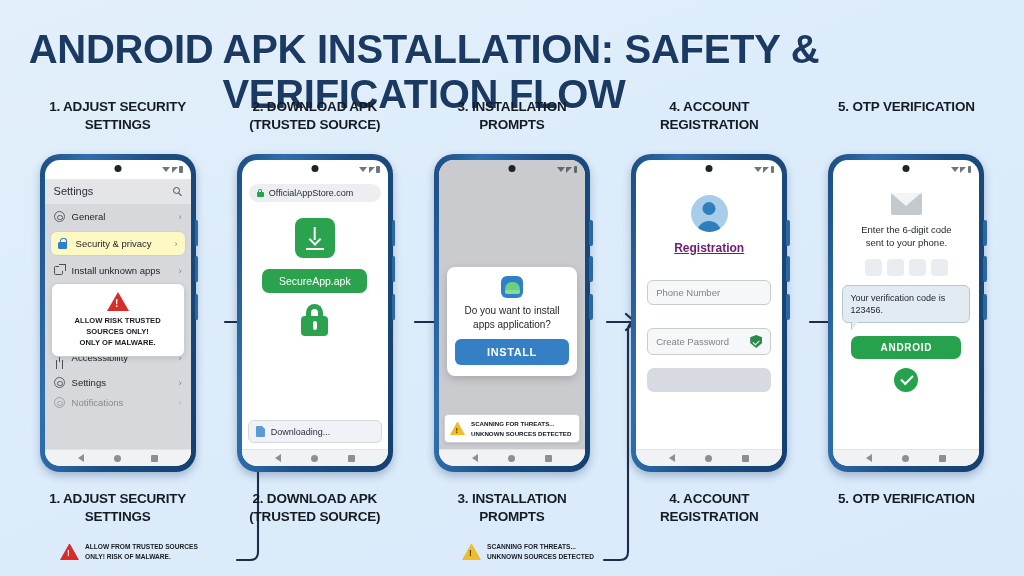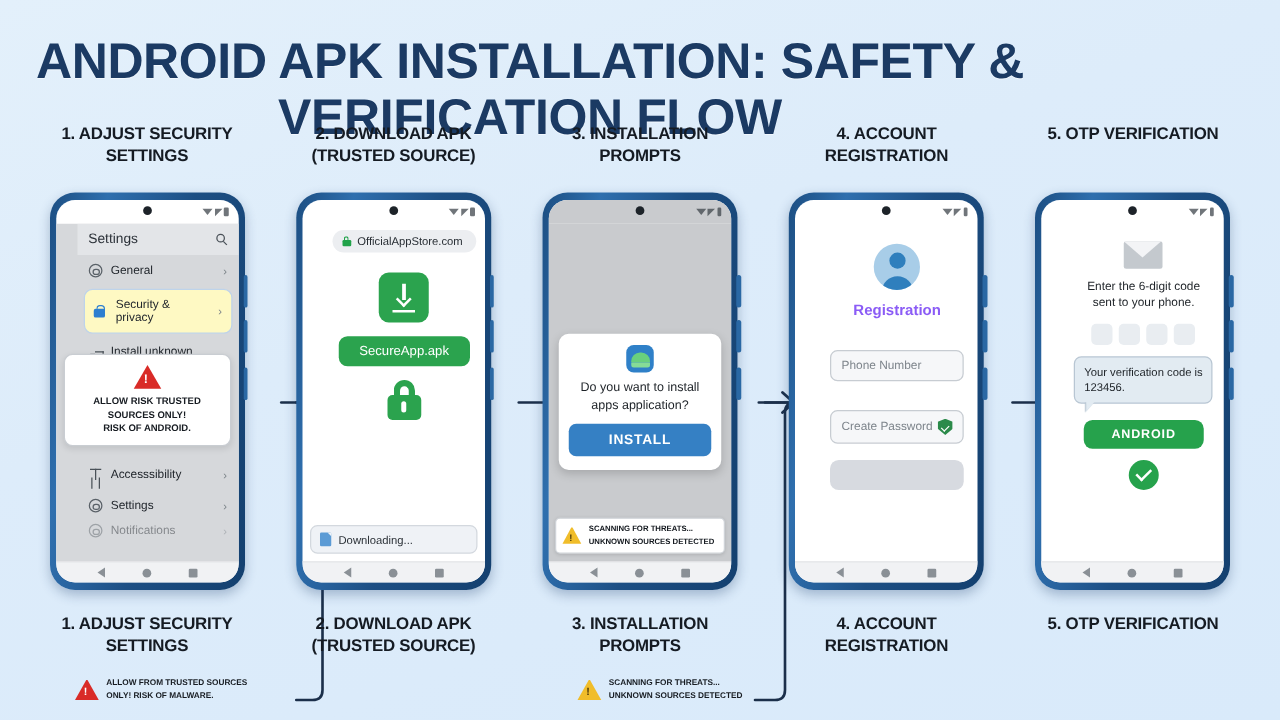--- a/index.html
+++ b/index.html
@@ -91,21 +91,21 @@
     position: absolute; left: 50%; top: 5px;
     transform: translateX(-50%);
     width: 7px; height: 7px; border-radius: 50%;
     background: #1d2329;
   }
   .sbicons { display: flex; align-items: center; gap: 1.5px; opacity: .72; }
   .wifi { width: 0; height: 0; border-left: 4px solid transparent; border-right: 4px solid transparent; border-top: 5px solid #3a4147; }
   .sig  { width: 0; height: 0; border-left: 6px solid #3a4147; border-bottom: 6px solid transparent; }
   .bat  { width: 3.5px; height: 7px; background: #3a4147; border-radius: 1px; }
 
-  .body { flex: 1 1 auto; position: relative; overflow: hidden; padding-left: 17px; }
+  .body { flex: 1 1 auto; position: relative; overflow: hidden; }
 
   .navbar {
     height: 17px; flex: 0 0 17px;
     background: #f1f2f4;
     display: flex; align-items: center; justify-content: space-around;
     padding: 0 18px;
     border-top: 1px solid #e3e5e8;
   }
   .nav-back { width: 0; height: 0; border-top: 4.5px solid transparent; border-bottom: 4.5px solid transparent; border-right: 6.5px solid #8a9096; }
   .nav-home { width: 7px; height: 7px; border-radius: 50%; background: #8a9096; }
@@ -235,21 +235,21 @@
     border-left: 7.5px solid transparent; border-right: 7.5px solid transparent;
     border-bottom: 13px solid #f0bd2a; position: relative; }
   .tri-y span { position: absolute; left: -1.6px; top: 4.5px; color: #4a3708; font-size: 7.5px; font-weight: bold; line-height: 1; }
   .scanbar div { font-size: 6.2px; font-weight: bold; color: #13181e; line-height: 1.5; }
 
   
   .p4-mid { padding: 16px 11px 0 11px; display: flex; flex-direction: column; align-items: center; }
   .avatar { width: 37px; height: 37px; border-radius: 50%; background: #a8cde8; position: relative; overflow: hidden; }
   .avatar i { position: absolute; left: 50%; top: 7px; transform: translateX(-50%); width: 13px; height: 13px; border-radius: 50%; background: #2f7fbd; }
   .avatar b { position: absolute; left: 50%; bottom: -6px; transform: translateX(-50%); width: 25px; height: 17px; border-radius: 13px 13px 0 0; background: #2f7fbd; }
-  .reg-title { font-size: 12px; font-weight: bold; color: #8b5cf6; margin: 9px 0 9px 0; }
+  .reg-title { font-size: 12px; font-weight: bold; color: #701a75; margin: 9px 0 9px 0; text-decoration: underline; }
   .field {
     width: 100%; background: #f6f7f9;
     border: 1px solid #c7ccd2; border-radius: 6px;
     padding: 6px 8px; margin-bottom: 7px;
     font-size: 9.5px; color: #7d848b;
     display: flex; align-items: center; margin-top: 16px;
   }
   .shield { margin-left: auto; width: 12px; height: 13px; background: #2b8a4a; position: relative;
     clip-path: polygon(50% 0%, 100% 18%, 100% 62%, 50% 100%, 0% 62%, 0% 18%); }
   .shield::after { content:""; position:absolute; left:3px; top:4.5px; width:5px; height:2.6px; border-left:1.5px solid #fff; border-bottom:1.5px solid #fff; transform: rotate(-45deg); }
@@ -396,21 +396,21 @@
             <span class="chev">›</span>
           </div>
 
           <div class="warnbox">
             <div class="tri-red">
                 <span>!</span>
               </div>
             <p>
               <span>ALLOW RISK TRUSTED</span><br>
               <span>SOURCES ONLY!</span><br>
-              <span>RISK OF ANDROID.</span>
+              <span>ONLY OF MALWARE.</span>
             </p>
           </div>
         </div>
         <div class="navbar">
           <div class="nav-back"></div>
           <div class="nav-home"></div>
           <div class="nav-rec"></div>
         </div>
       </div>
     </div>

